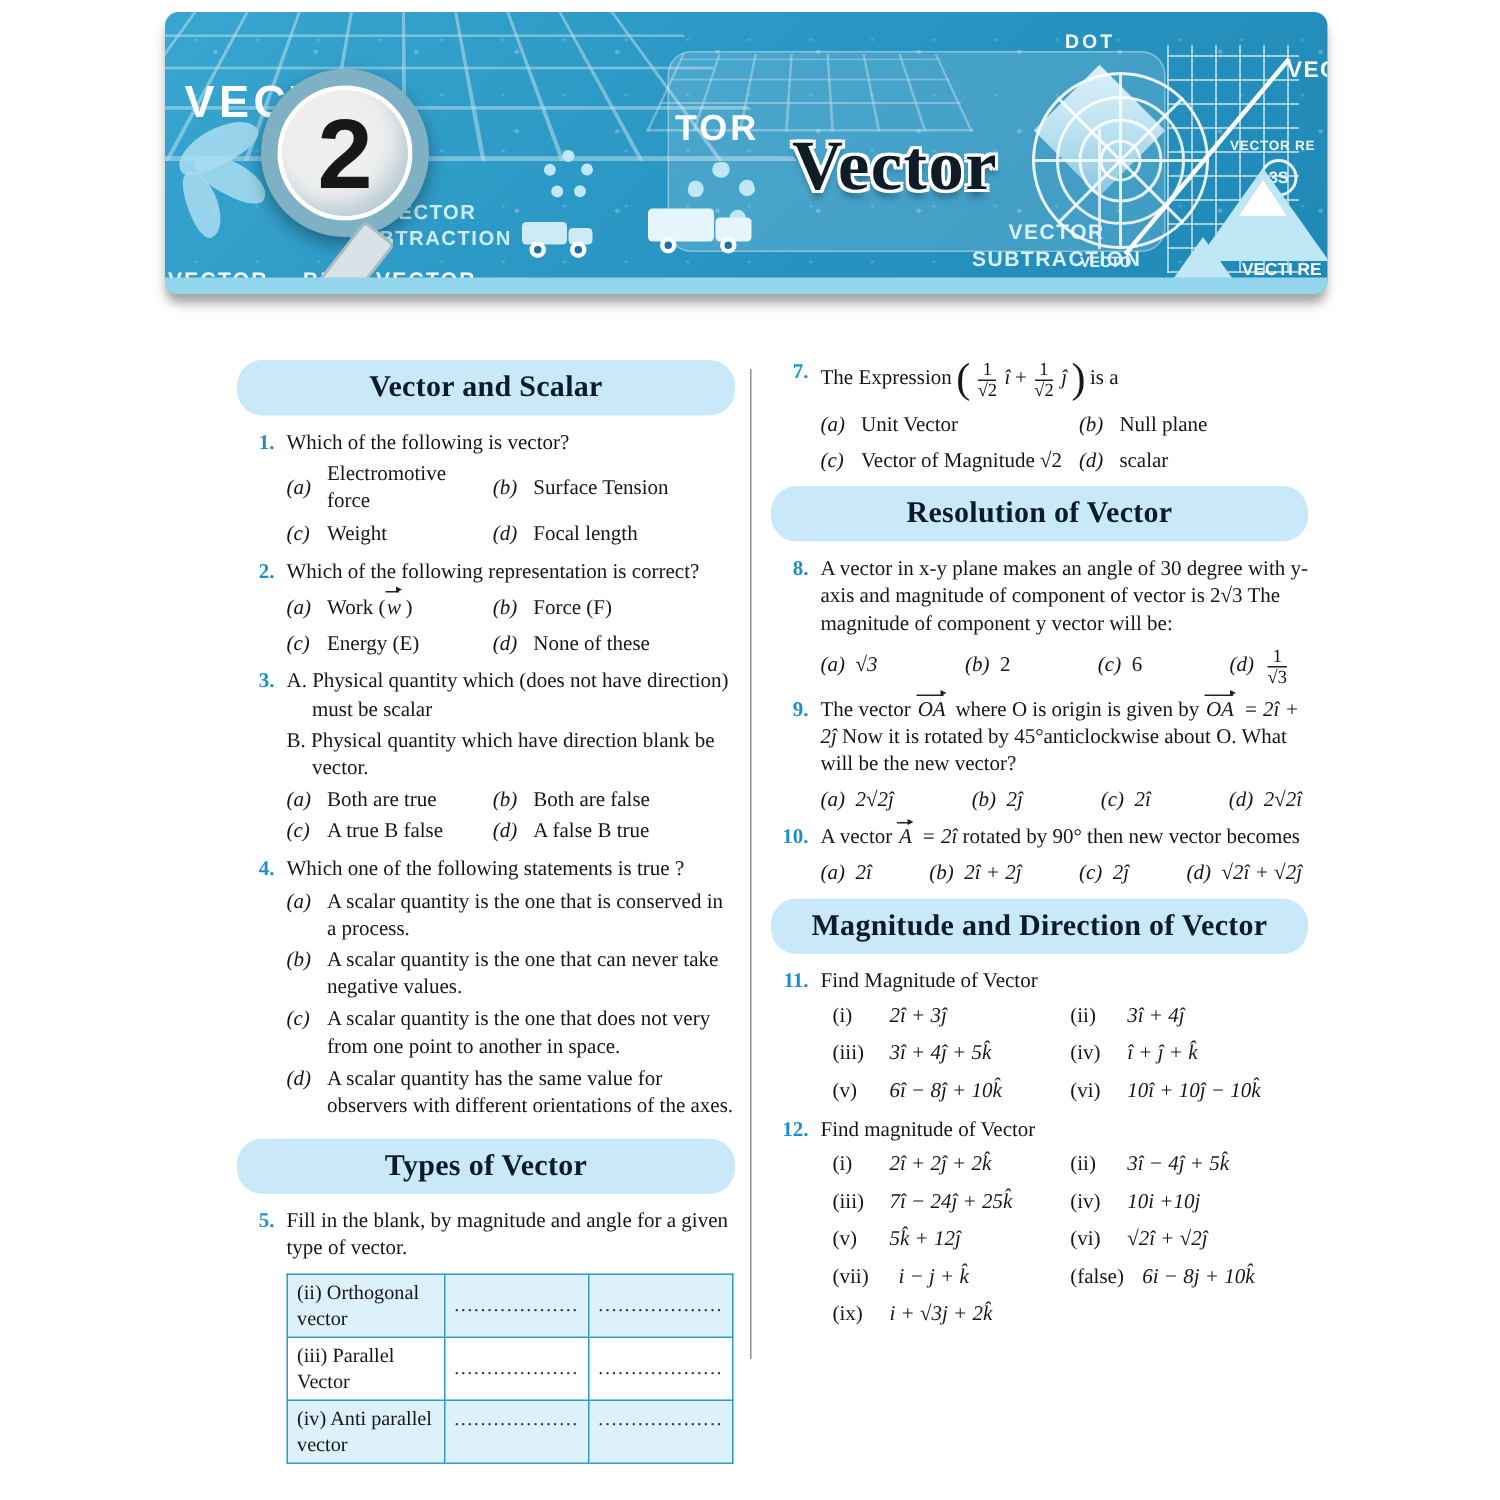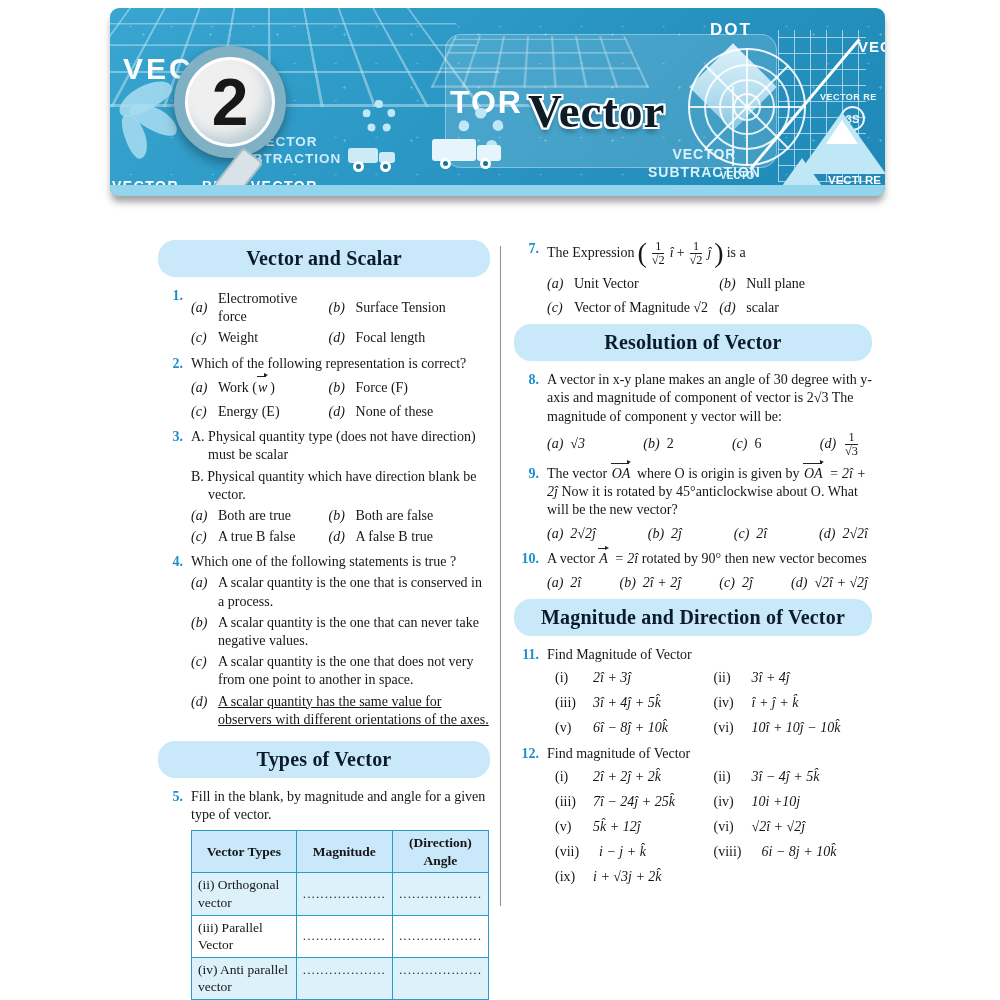--- a/index.html
+++ b/index.html
@@ -118,21 +118,21 @@
 
     <div class="truck" style="left:238px;top:136px;width:52px;height:30px;">
       <div class="tbox" style="left:0;top:4px;width:30px;height:15px;"></div>
       <div class="tbox" style="left:31px;top:8px;width:16px;height:11px;"></div>
       <div class="twheel" style="left:5px;top:17px;"></div>
       <div class="twheel" style="left:32px;top:17px;"></div>
     </div>
 
     <div class="panel"></div>
     <div class="pgrid2"></div>
-    <span class="bword" style="left:340px;top:76px;font-size:32px;letter-spacing:2px;">TOR</span>
+    <span class="bword" style="left:340px;top:64px;font-size:24px;letter-spacing:2px;">TOR</span>
     <div class="gear g1"></div>
     <div class="gear g2"></div>
     <div class="cube"></div>
     <div class="cubeline"></div>
 
     <div class="btitle">Vector</div>
 
     <div class="bword w-sub" style="left:538px;top:138px;font-size:14px;color:#d9f1fb;">
       <div>VECTOR</div>
       <div>SUBTRACTION</div>
@@ -148,21 +148,21 @@
     <div class="polar">
       <div class="ring r1"></div>
         <div class="ring r2"></div>
         <div class="ring r3"></div>
       <div class="ln" style="transform:rotate(0deg);"></div>
       <div class="ln" style="transform:rotate(45deg);"></div>
       <div class="ln" style="transform:rotate(90deg);"></div>
       <div class="ln" style="transform:rotate(135deg);"></div>
     </div>
 
-    <span class="bword" style="left:600px;top:12px;font-size:17px;letter-spacing:2px;">DOT</span>
+    <span class="bword" style="left:600px;top:12px;font-size:13px;letter-spacing:2px;">DOT</span>
     <div class="ggrid"></div>
     <div class="gdiag"></div>
     <span class="bword" style="left:748px;top:30px;font-size:15px;letter-spacing:1px;">VEC</span>
     <span class="bword" style="left:710px;top:84px;font-size:9px;color:#eaf7fd;letter-spacing:.5px;">VECTOR RE</span>
     <div class="badge">
         <span>3S</span>
       </div>
     <div class="tri t1"></div>
     <div class="tri-in"></div>
     <div class="tri t2"></div>
@@ -184,20 +184,21 @@
 
   <div class="divider"></div>
 
   <div class="col col-left">
 
     <div class="pill">Vector and Scalar</div>
 
     <div class="q">
       <span class="qnum">1.</span>
       <div class="qbody">
+        <div>Which of the following is vector?</div>
         <div class="opts2">
           <div class="opt">
               <span class="olabel">(a)</span>
               <span>Electromotive force</span>
             </div>
           <div class="opt">
               <span class="olabel">(b)</span>
               <span>Surface Tension</span>
             </div>
           <div class="opt">
@@ -235,21 +236,21 @@
               <span class="olabel">(d)</span>
               <span>None of these</span>
             </div>
         </div>
       </div>
     </div>
 
     <div class="q">
       <span class="qnum">3.</span>
       <div class="qbody">
-        <div class="stmt">A. Physical quantity type (does not have direction) must be scalar</div>
+        <div class="stmt">A. Physical quantity which (does not have direction) must be scalar</div>
         <div class="stmt">B. Physical quantity which have direction blank be vector.</div>
         <div class="opts2">
           <div class="opt">
               <span class="olabel">(a)</span>
               <span>Both are true</span>
             </div>
           <div class="opt">
               <span class="olabel">(b)</span>
               <span>Both are false</span>
             </div>
@@ -277,39 +278,34 @@
           <div class="opt" style="align-items:flex-start;">
               <span class="olabel">(b)</span>
               <span style="flex:1;">A scalar quantity is the one that can never take negative values.</span>
             </div>
           <div class="opt" style="align-items:flex-start;">
               <span class="olabel">(c)</span>
               <span style="flex:1;">A scalar quantity is the one that does not very from one point to another in space.</span>
             </div>
           <div class="opt" style="align-items:flex-start;">
               <span class="olabel">(d)</span>
-              <span style="flex:1;text-decoration:underline;">A scalar quantity has the same value for observers with different orientations of the axes.</span>
+              <span style="flex:1;">A scalar quantity has the same value for observers with different orientations of the axes.</span>
             </div>
         </div>
       </div>
     </div>
 
     <div class="pill" style="margin-top:12px;">Types of Vector</div>
 
     <div class="q">
       <span class="qnum">5.</span>
       <div class="qbody">
         <div>Fill in the blank, by magnitude and angle for a given type of vector.</div>
         <table class="vtab">
           <tbody>
-              <tr>
-            <th style="width:46%;">Vector Types</th>
-            <th style="width:24%;">Magnitude</th>
-            <th style="width:30%;">(Direction) Angle</th>
-          </tr>
           <tr class="alt">
             <td>(ii) Orthogonal vector</td>
             <td class="dots">...................</td>
             <td class="dots">...................</td>
           </tr>
           <tr>
             <td>(iii) Parallel Vector</td>
             <td class="dots">...................</td>
             <td class="dots">...................</td>
           </tr>
@@ -523,21 +519,21 @@
             </div>
           <div class="item">
               <span class="ilabel">(vi)</span>
               <span class="m">√2î + √2ĵ</span>
             </div>
           <div class="item">
               <span class="ilabel" style="min-width:44px;">(vii)</span>
               <span class="m">i − j + k̂</span>
             </div>
           <div class="item">
-              <span class="ilabel" style="min-width:48px;">(viii)</span>
+              <span class="ilabel" style="min-width:48px;">(false)</span>
               <span class="m">6i − 8j + 10k̂</span>
             </div>
           <div class="item">
               <span class="ilabel">(ix)</span>
               <span class="m">i + √3j + 2k̂</span>
             </div>
         </div>
       </div>
     </div>
 

